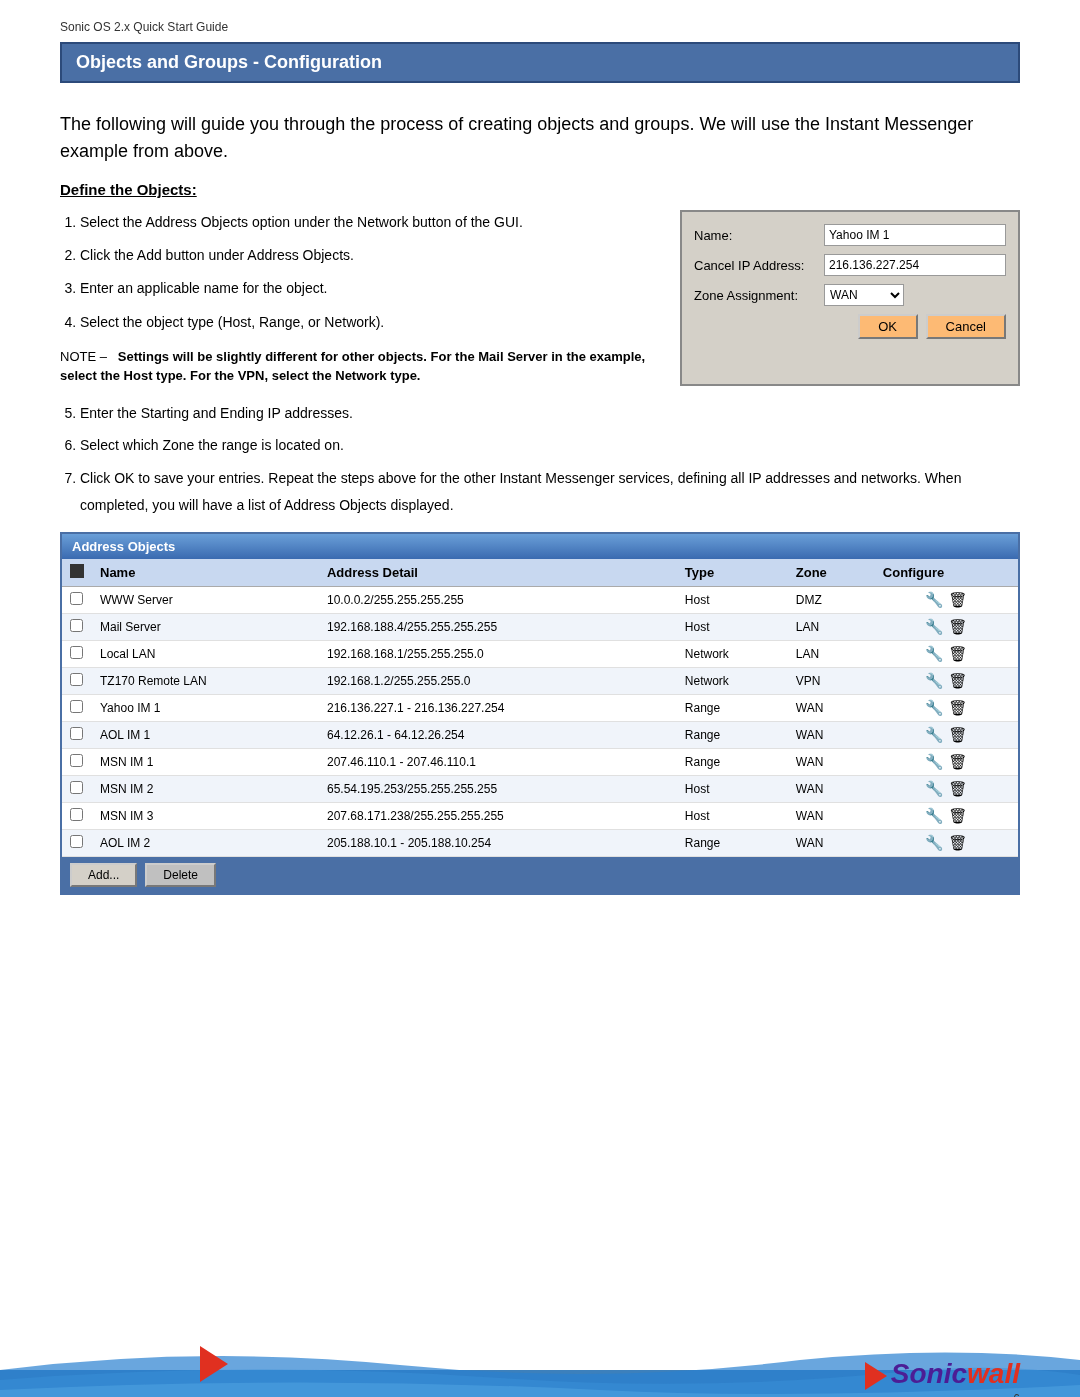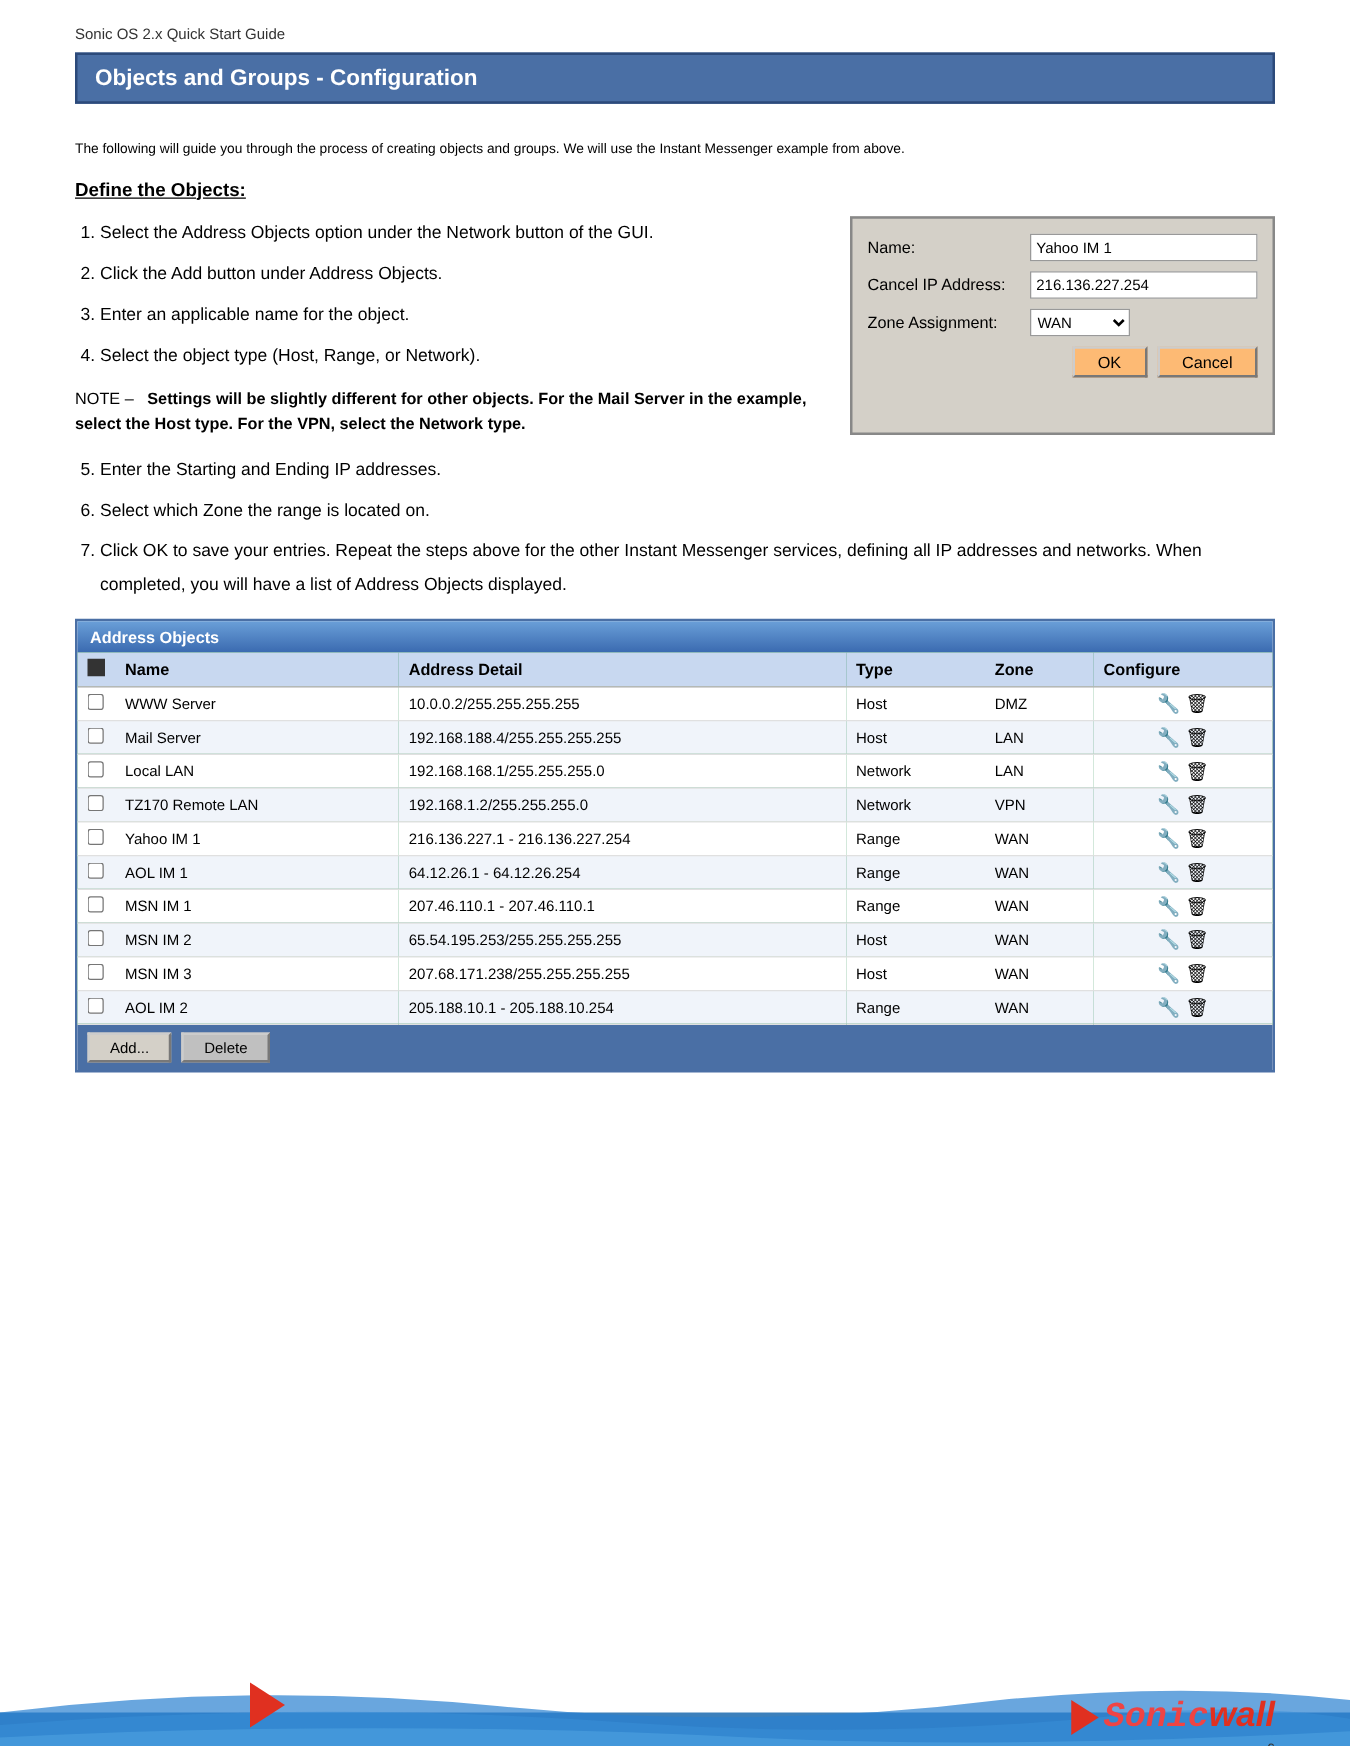--- a/index.html
+++ b/index.html
@@ -28,21 +28,21 @@
       background: #4a6fa5;
       color: #fff;
       font-size: 18px;
       font-weight: bold;
       padding: 8px 14px;
       margin-bottom: 18px;
       border: 2px solid #2c4a7a;
     }
 
     .intro-text {
-      font-size: 11px;
+      font-size: 18px;
       margin-bottom: 16px;
       line-height: 1.5;
       margin-top: 28px;
     }
 
     .define-heading {
       font-size: 15px;
       font-weight: bold;
       margin-bottom: 12px;
       text-decoration: underline;
@@ -170,21 +170,21 @@
       padding: 5px 10px;
       font-size: 13px;
       font-weight: bold;
       color: #fff;
     }
 
     .ao-table {
       width: 100%;
       border-collapse: collapse;
       font-size: 13px;
-      background: #15803d;
+      background: #bef264;
     }
 
     .ao-table thead tr {
       background: #c8d8f0;
     }
 
     .ao-table th {
       padding: 5px 8px;
       text-align: left;
       font-weight: bold;
@@ -252,22 +252,21 @@
       position: absolute;
       bottom: 20px;
       right: 60px;
       font-size: 28px;
       font-weight: bold;
       font-style: italic;
       color: #1a1a1a;
     }
 
     .sonicwall-logo span.sonic {
-      color: #ef4444;
-      font-family: Liberation Mono, monospace;
+      color: #4c1d95;
     }
 
     .sonicwall-logo span.wall {
       color: #e03020;
     }
 
     .logo-arrow {
       display: inline-block;
       width: 0;
       height: 0;

